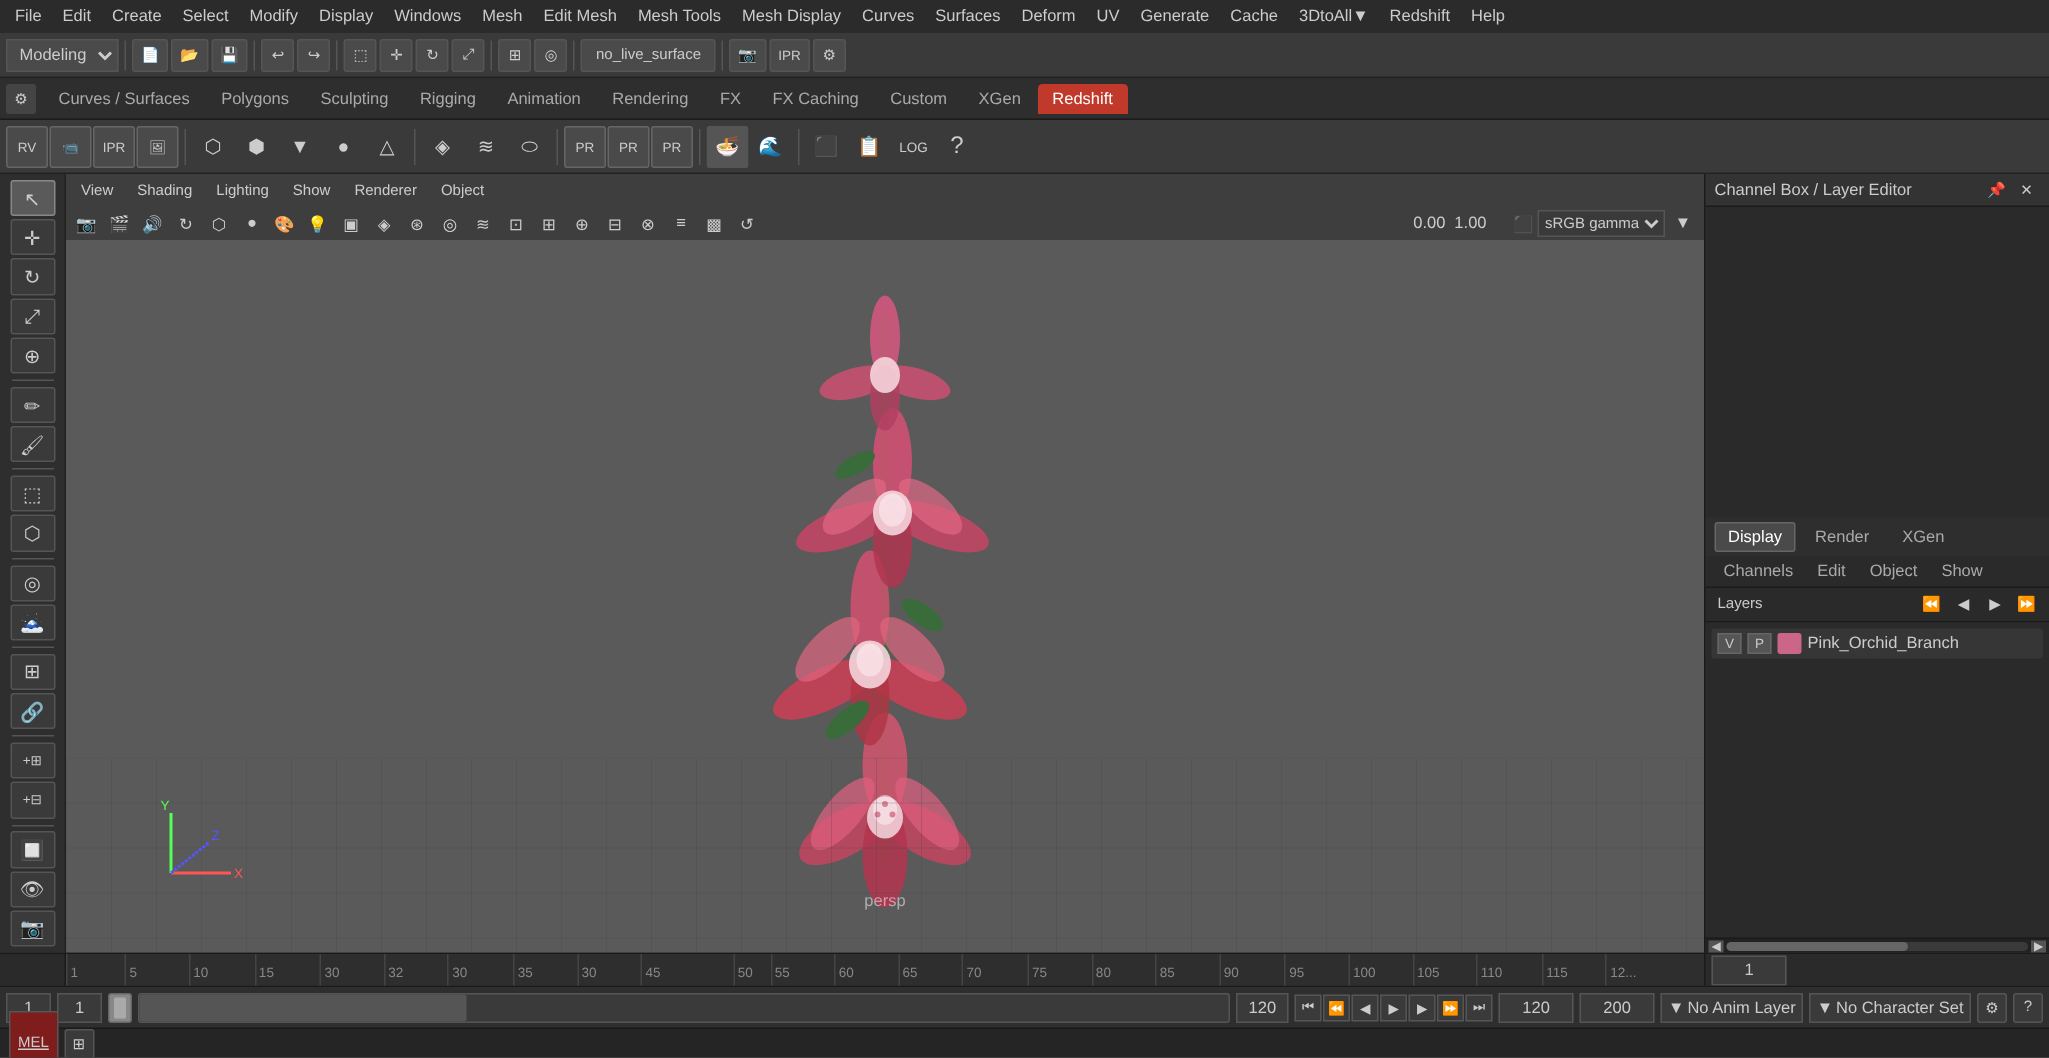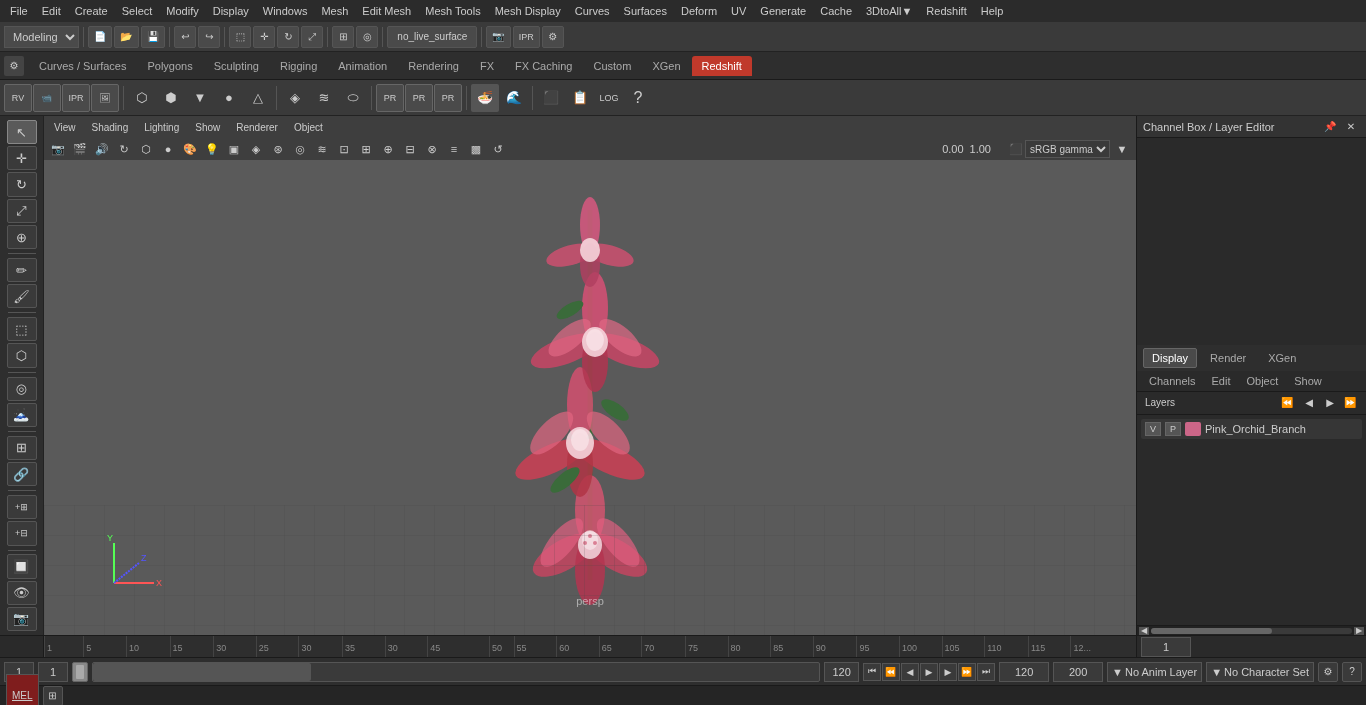--- a/index.html
+++ b/index.html
@@ -402,21 +402,21 @@
 </div>
 
 <div id="timeline">
   <div style="width:44px;background:#2a2a2a;height:22px;border-right:1px solid #1a1a1a;"></div>
   <div id="timeline-ruler">
     <div class="ruler-mark" style="left:0%;">1</div>
     <div class="ruler-mark" style="left:3.6%;">5</div>
     <div class="ruler-mark" style="left:7.5%;">10</div>
     <div class="ruler-mark" style="left:11.5%;">15</div>
     <div class="ruler-mark" style="left:15.5%;">30</div>
-    <div class="ruler-mark" style="left:19.4%;">25</div>
+    <div class="ruler-mark" style="left:19.4%;">32</div>
     <div class="ruler-mark" style="left:23.3%;">30</div>
     <div class="ruler-mark" style="left:27.3%;">35</div>
     <div class="ruler-mark" style="left:31.2%;">30</div>
     <div class="ruler-mark" style="left:35.1%;">45</div>
     <div class="ruler-mark" style="left:39%;margin-left:19px;">50</div>
     <div class="ruler-mark" style="left:43%;">55</div>
     <div class="ruler-mark" style="left:46.9%;">60</div>
     <div class="ruler-mark" style="left:50.8%;">65</div>
     <div class="ruler-mark" style="left:54.7%;">70</div>
     <div class="ruler-mark" style="left:58.7%;">75</div>

